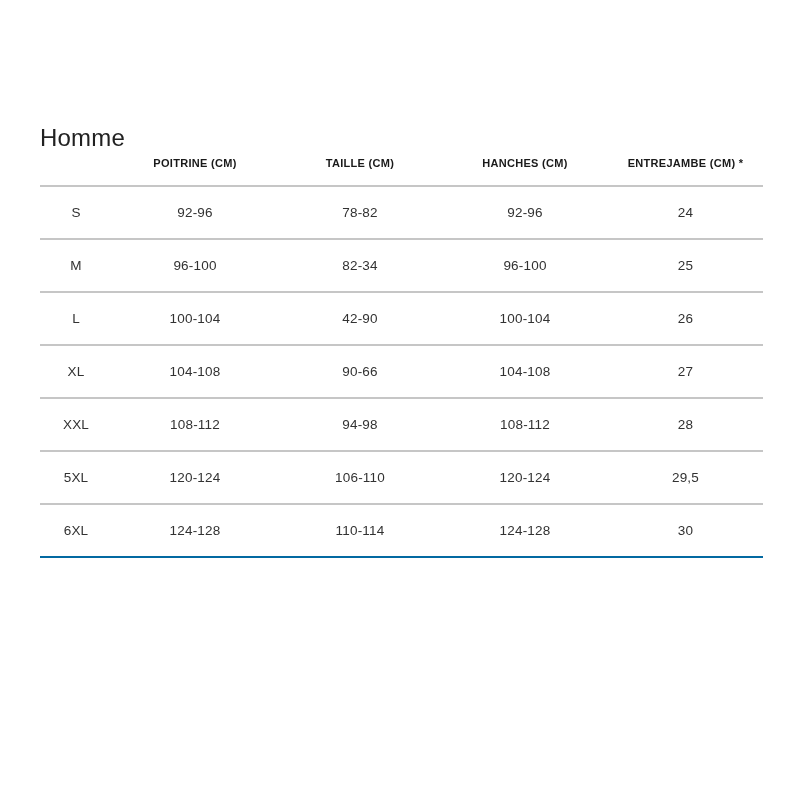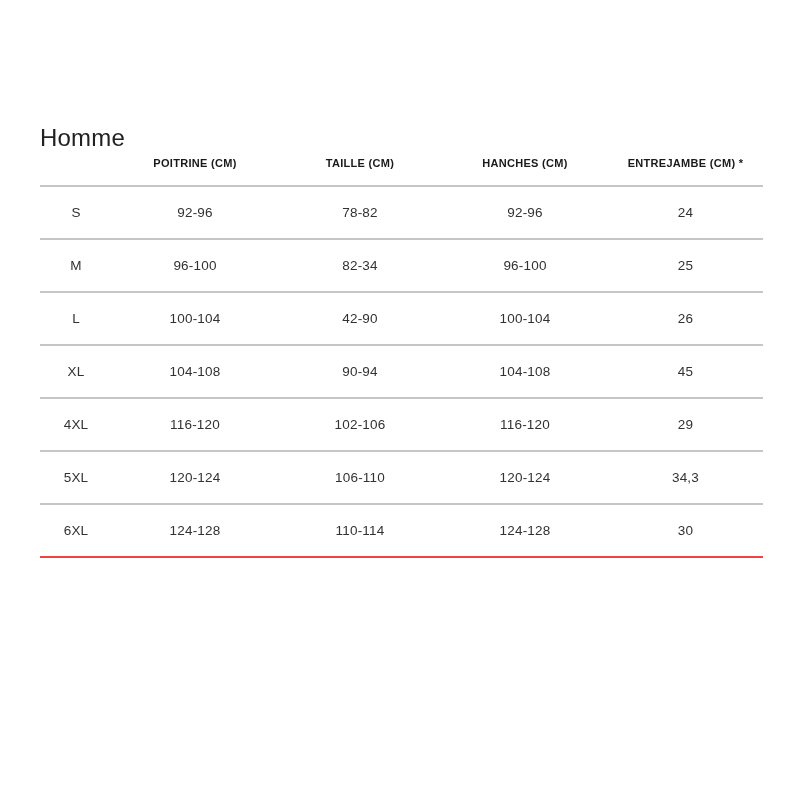--- a/index.html
+++ b/index.html
@@ -50,21 +50,21 @@
       color: #1a1a1a;
       vertical-align: top;
       padding: 5px 0 0 0;
       height: 28px;
       white-space: nowrap;
     }
     tbody tr {
       border-top: 2px solid #c6c6c6;
     }
     tbody tr:last-child {
-      border-bottom: 2px solid #ef4444;
+      border-bottom: 2px solid #0369a1;
     }
     tbody td {
       height: 49px;
       text-align: center;
       vertical-align: middle;
       font-size: 13.5px;
       font-weight: 400;
       color: #323232;
       letter-spacing: 0.2px;
     }
@@ -110,37 +110,37 @@
           <tr>
             <td>L</td>
             <td>100-104</td>
             <td>42-90</td>
             <td>100-104</td>
             <td>26</td>
           </tr>
           <tr>
             <td>XL</td>
             <td>104-108</td>
-            <td>90-94</td>
+            <td>90-66</td>
             <td>104-108</td>
-            <td>45</td>
+            <td>27</td>
           </tr>
           <tr>
-            <td>4XL</td>
-            <td>116-120</td>
-            <td>102-106</td>
-            <td>116-120</td>
-            <td>29</td>
+            <td>XXL</td>
+            <td>108-112</td>
+            <td>94-98</td>
+            <td>108-112</td>
+            <td>28</td>
           </tr>
           <tr>
             <td>5XL</td>
             <td>120-124</td>
             <td>106-110</td>
             <td>120-124</td>
-            <td>34,3</td>
+            <td>29,5</td>
           </tr>
           <tr>
             <td>6XL</td>
             <td>124-128</td>
             <td>110-114</td>
             <td>124-128</td>
             <td>30</td>
           </tr>
         </tbody>
     </table>

